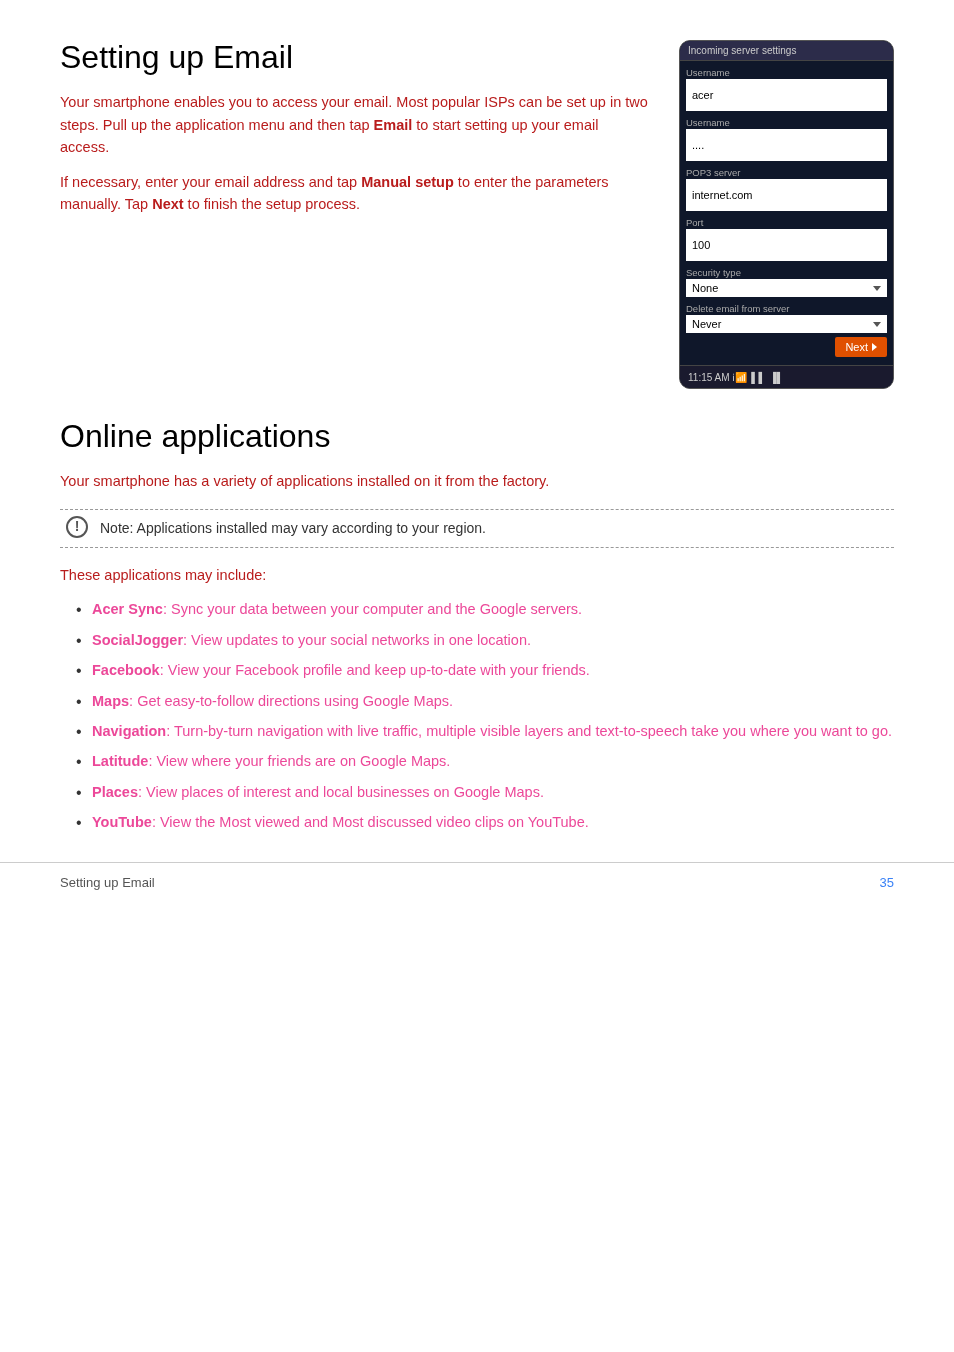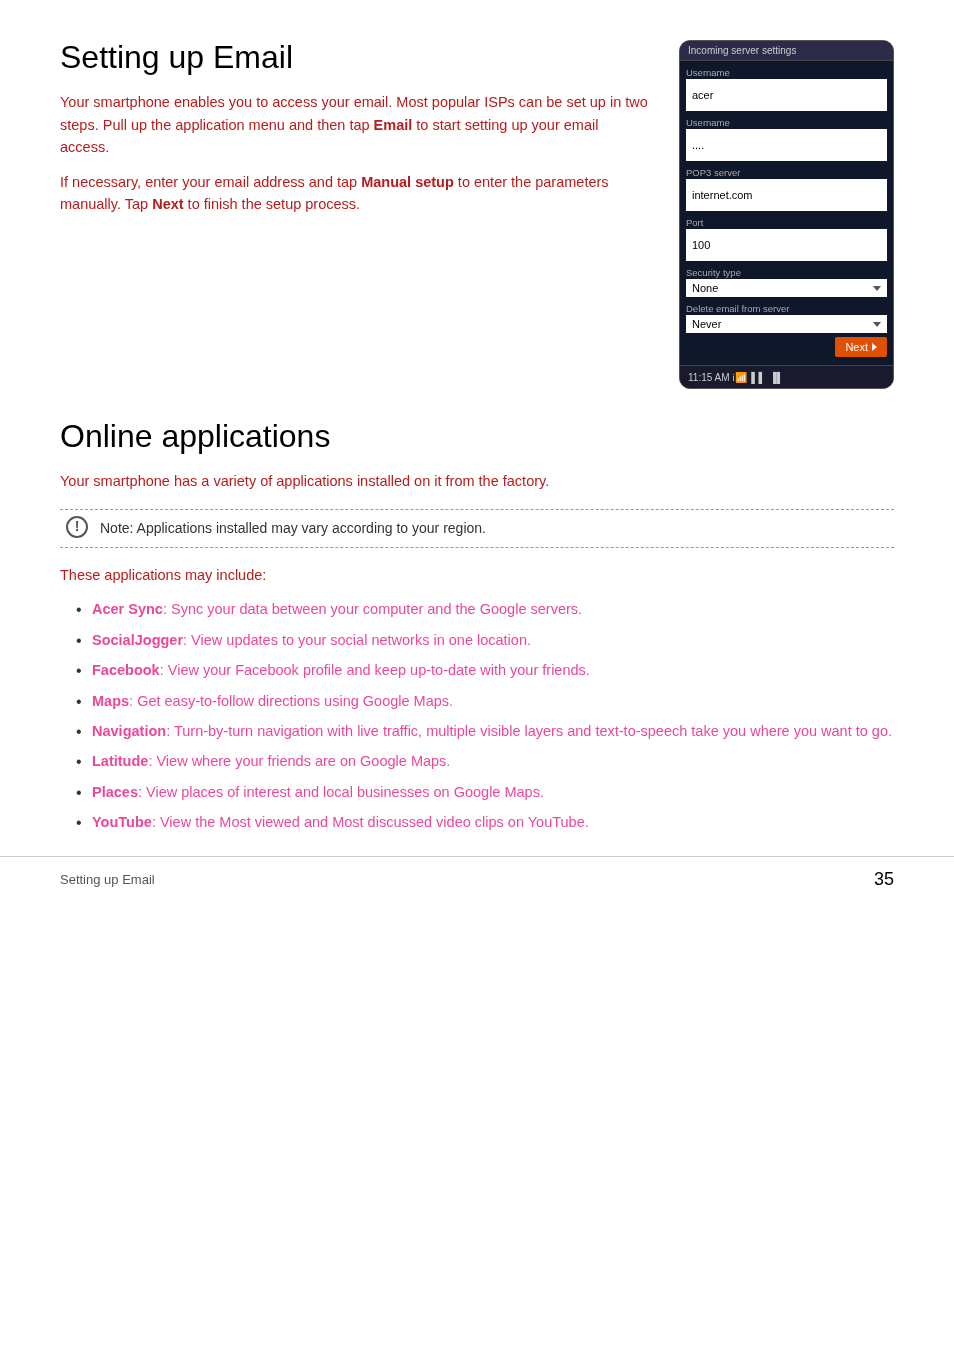--- a/index.html
+++ b/index.html
@@ -239,22 +239,22 @@
       font-size: 13px;
       color: #555;
     }
 
     .footer-title {
       font-size: 13px;
       color: #555;
     }
 
     .footer-page {
-      font-size: 18px;
-      color: #000000;
+      font-size: 13px;
+      color: #3b82f6;
     }
   </style>
 </head>
 <body>
 
 <div class="page-wrapper">
   <div class="main-content">
 
     <div class="top-row">
       <div class="text-column">

